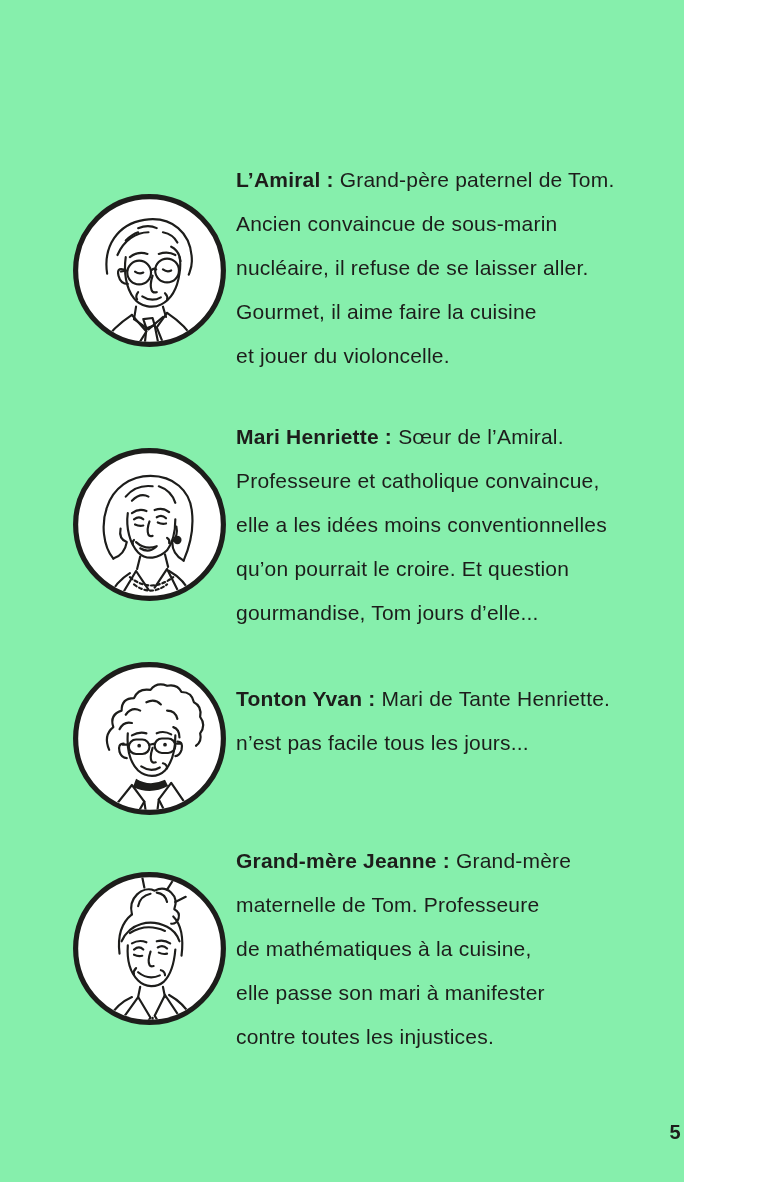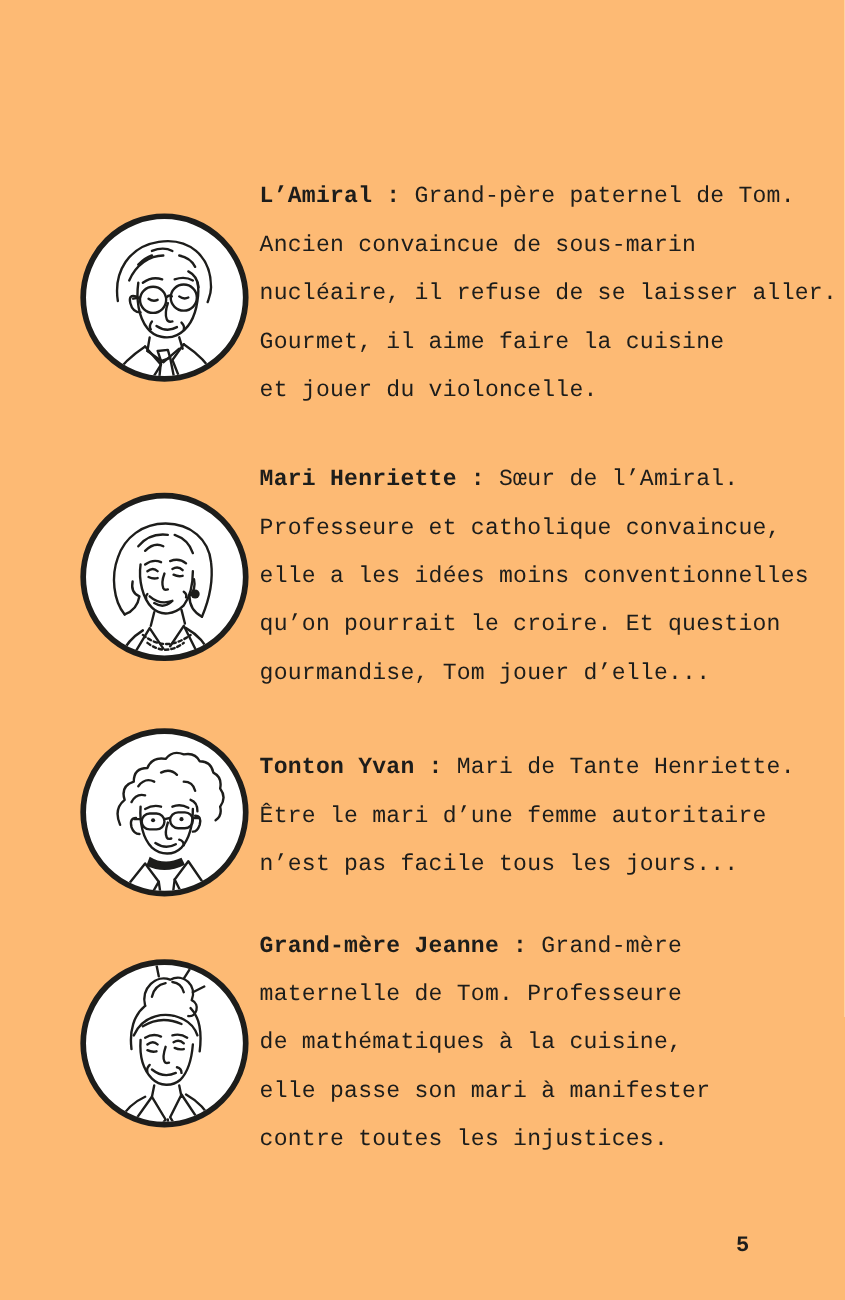--- a/index.html
+++ b/index.html
@@ -5,23 +5,22 @@
   * { margin:0; padding:0; box-sizing:border-box; }
   html,body {
     width:768px; height:1182px;
     background:#ffffff;
     font-family:"Liberation Sans", sans-serif;
     color:#1d1d1b;
     overflow:hidden;
   }
   .page {
     position:relative;
-    width:768px; height:1182px;
-    background:#fdba74;
-    font-family:Liberation Mono, monospace;
+    width:684px; height:1182px;
+    background:#86efac;
   }
   .portrait {
     position:absolute;
     left:72px;
     width:155px; height:155px;
   }
   .portrait svg { width:100%; height:100%; display:block; }
   .char-text {
     position:absolute;
     left:236px;
@@ -216,29 +215,28 @@
   </section>
 
   <section class="char-text" style="top:415px">
     <div class="line">
       <strong>Mari Henriette :</strong>
       <span>Sœur de l’Amiral.</span>
     </div>
     <div class="line">Professeure et catholique convaincue,</div>
     <div class="line">elle a les idées moins conventionnelles</div>
     <div class="line">qu’on pourrait le croire. Et question</div>
-    <div class="line">gourmandise, Tom jouer d’elle...</div>
+    <div class="line">gourmandise, Tom jours d’elle...</div>
   </section>
 
   <section class="char-text" style="top:677px">
     <div class="line">
       <strong>Tonton Yvan :</strong>
       <span>Mari de Tante Henriette.</span>
     </div>
-    <div class="line">Être le mari d’une femme autoritaire</div>
     <div class="line">n’est pas facile tous les jours...</div>
   </section>
 
   <section class="char-text" style="top:839px">
     <div class="line">
       <strong>Grand-mère Jeanne :</strong>
       <span>Grand-mère</span>
     </div>
     <div class="line">maternelle de Tom. Professeure</div>
     <div class="line">de mathématiques à la cuisine,</div>

